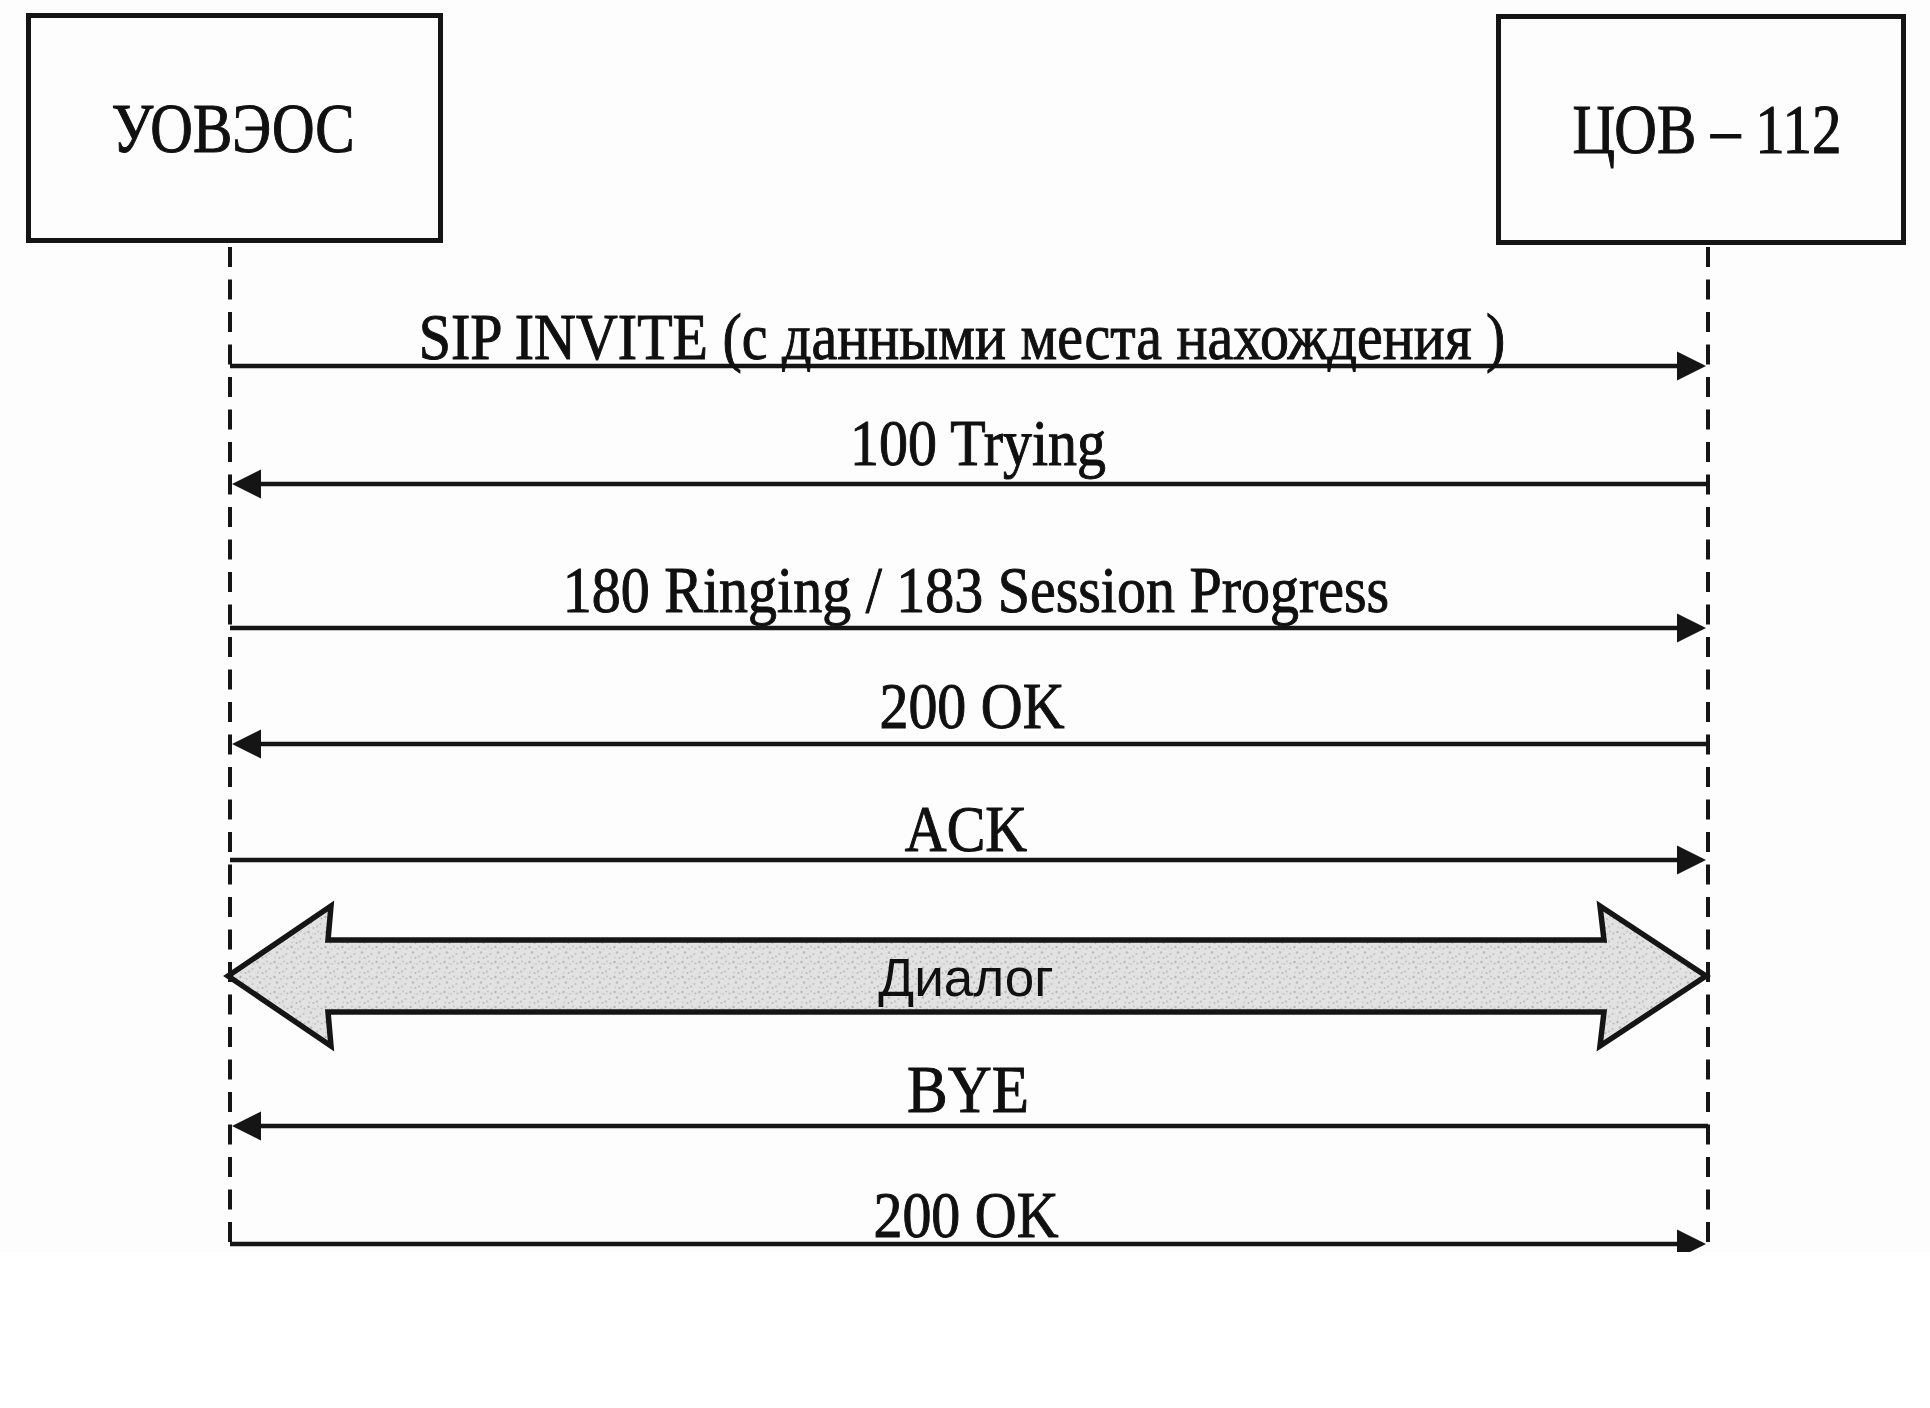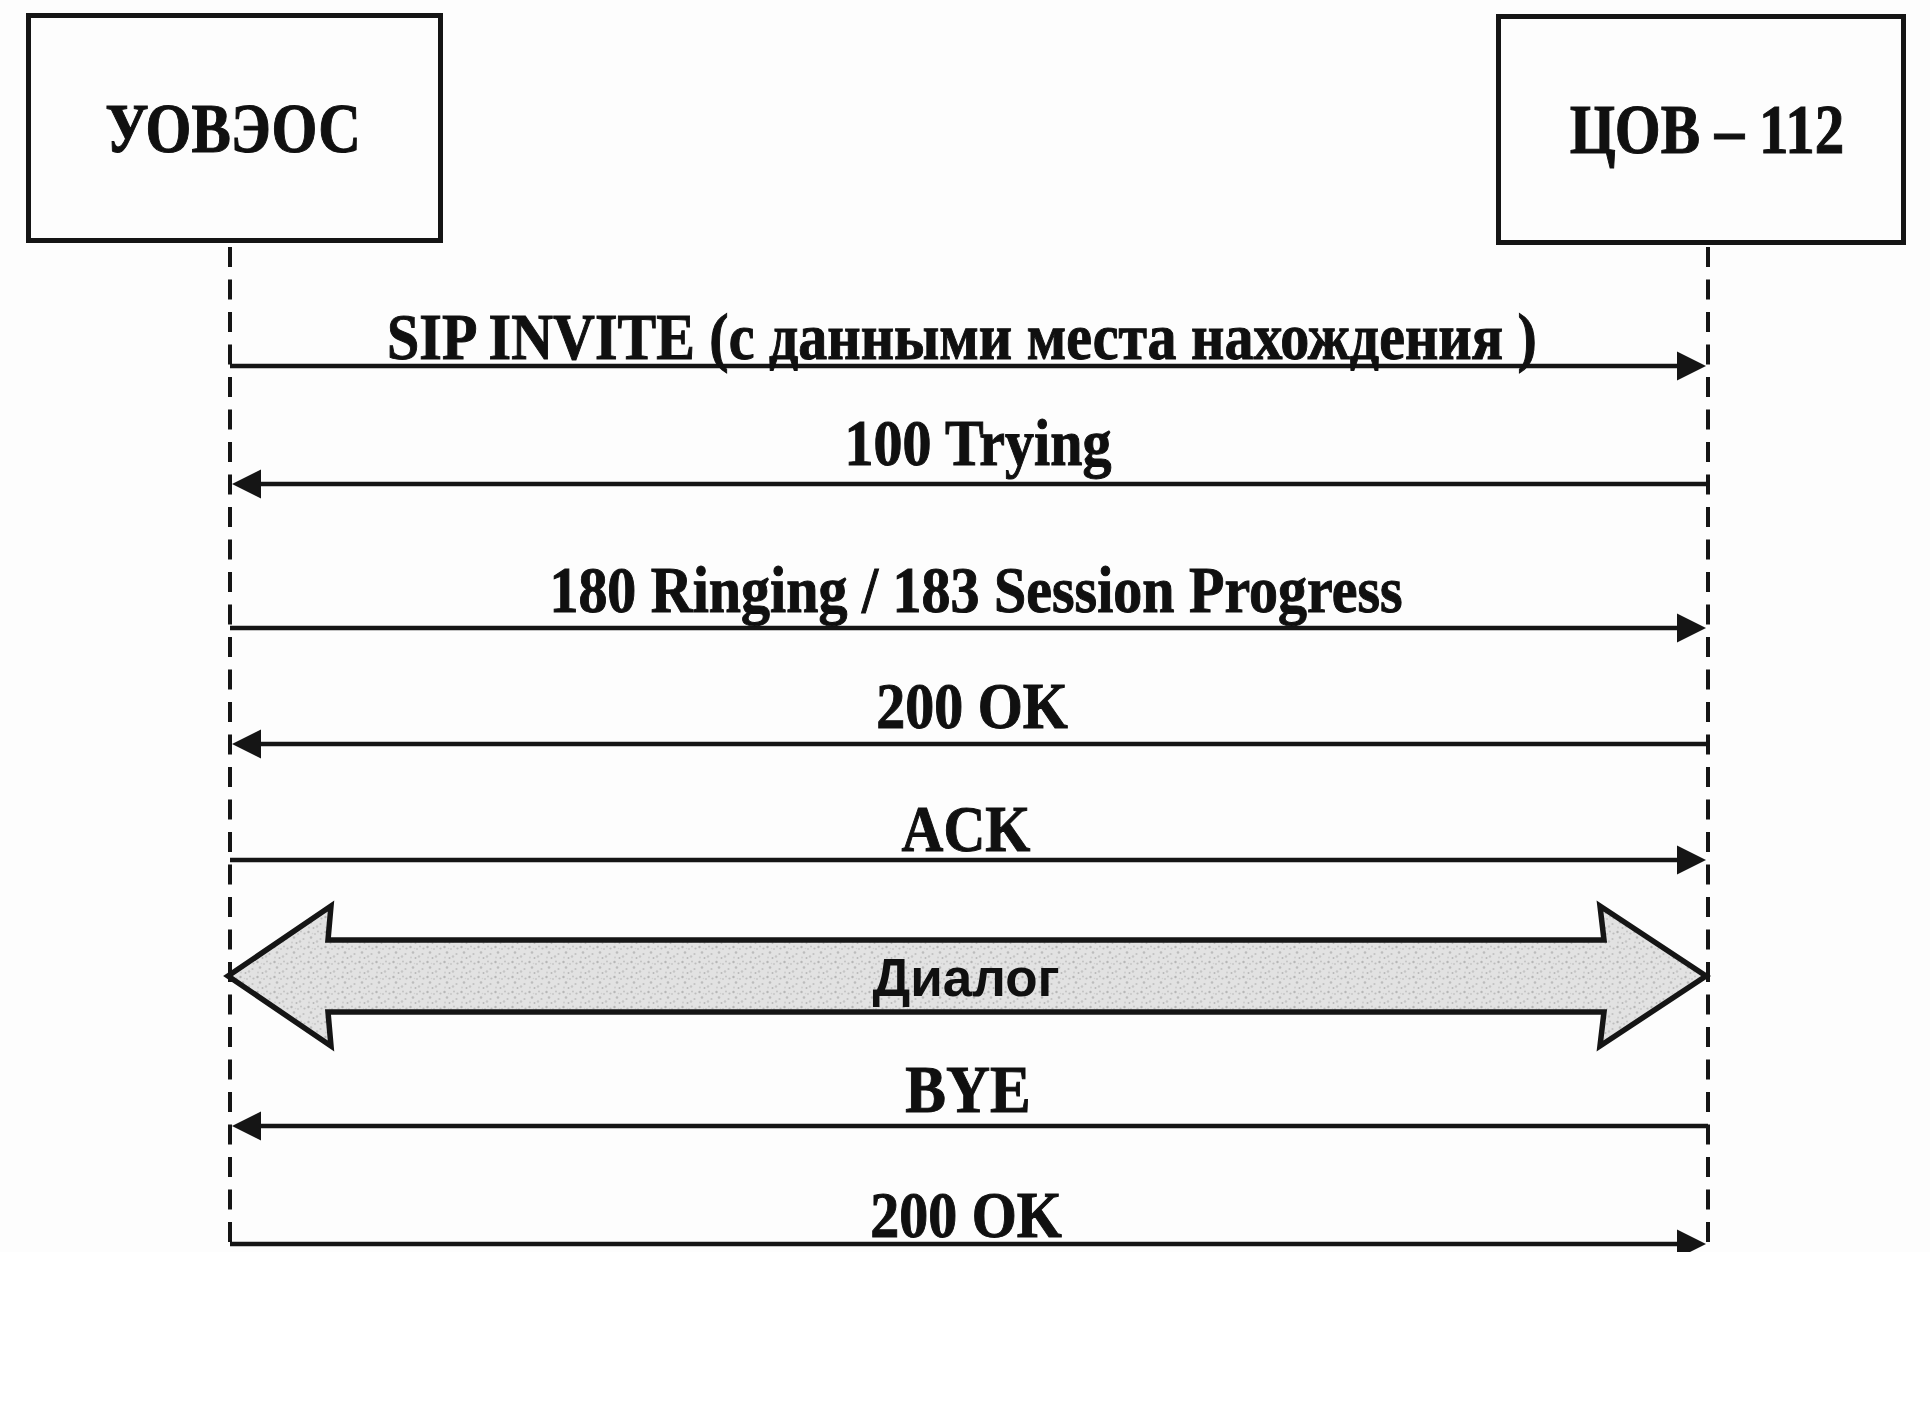--- a/index.html
+++ b/index.html
@@ -1,16 +1,16 @@
 <!DOCTYPE html>
 <html><head>
 <meta charset="utf-8">
 <style>
 html,body{margin:0;padding:0;background:#ffffff;}
-#page{position:relative;width:1930px;height:1252px;background:#fdfdfd;overflow:hidden;font-weight:bold;}
+#page{position:relative;width:1930px;height:1252px;background:#fdfdfd;overflow:hidden;}
 #page svg{position:absolute;top:0;left:0;}
 </style>
 </head>
 <body>
 <div id="page">
 <svg width="1930" height="1408" viewBox="0 0 1930 1408">
   <defs>
     <pattern id="sp" width="17" height="15" patternUnits="userSpaceOnUse">
       <rect width="17" height="15" fill="#e2e2e2"></rect>
       <circle cx="2.5" cy="2" r="1.2" fill="#b6b6b6"></circle>

